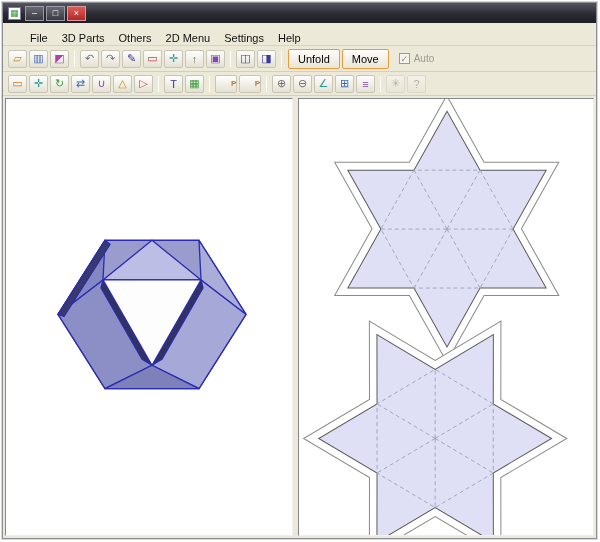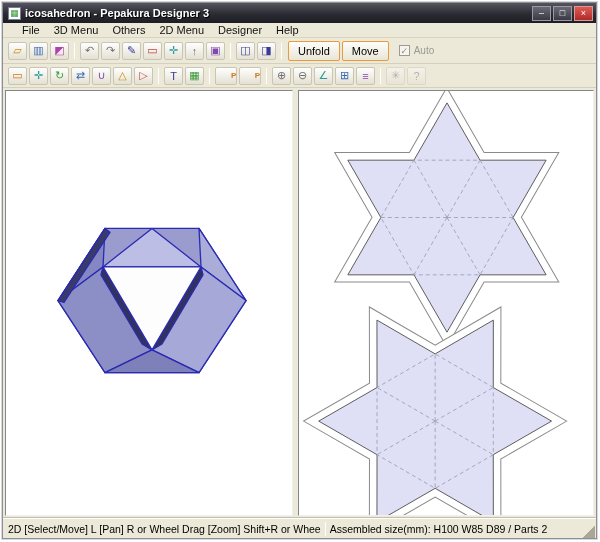--- a/index.html
+++ b/index.html
@@ -8,21 +8,21 @@
 
   
   .titlebar { height:20px; background:linear-gradient(#55555f,#2b2b33 55%,#1d1d24); display:flex; align-items:center; padding:0 3px 0 5px; flex:0 0 auto; }
   .app-icon { width:13px; height:13px; background:#fff; border:1px solid #7a7a9a; color:#3a9a3a; font-size:9px; line-height:11px; text-align:center; margin-right:4px; }
   .title-text { color:#ffffff; font-size:11px; font-weight:bold; flex:1 1 auto; white-space:nowrap; overflow:hidden; text-shadow:1px 1px 1px #000; }
   .winbtns { display:flex; gap:2px; }
   .wbtn { width:19px; height:15px; font-size:9px; line-height:13px; text-align:center; color:#fff; border:1px solid #9a9aa6; background:linear-gradient(#6a6a74,#3a3a44); cursor:default; }
   .wbtn.close { background:linear-gradient(#e05a54,#b02a2a); border-color:#d89a96; }
 
   
-  .menubar { height:15px; display:flex; align-items:center; padding-left:12px; background:#ece9d8; border-bottom:1px solid #d8d4c4; flex:0 0 auto; }
+  .menubar { height:23px; display:flex; align-items:flex-end; padding-left:20px; background:#ece9d8; border-bottom:1px solid #d8d4c4; flex:0 0 auto; }
   .menu-item { font-size:11px; color:#111; padding:1px 7px; }
 
   
   .toolbar { display:flex; align-items:center; padding:1px 2px 1px 4px; background:#ece9d8; border-bottom:1px solid #d4d0c0; flex:0 0 auto; }
   .toolbar1 { height:26px; }
   .toolbar2 { height:24px; }
   .tico { width:19px; height:18px; display:inline-flex; align-items:center; justify-content:center; font-size:11px; margin:0 1px; background:linear-gradient(#fefefe,#e4e1d2); border:1px solid #c9c5b4; border-radius:2px; overflow:hidden; white-space:nowrap; }
   .tsep { width:1px; height:16px; background:#b8b4a4; border-right:1px solid #fff; margin:0 4px; }
   .i-gold{color:#c89010} .i-blue{color:#3a6ab8} .i-multi{color:#b040b0} .i-gray{color:#707070}
   .i-green{color:#3a9a3a} .i-red{color:#c04848} .i-teal{color:#2a9a9a} .i-orange{color:#d07820}
@@ -51,34 +51,33 @@
     linear-gradient(135deg, transparent 50%, #9a9688 50%) 0 0/100% 100%;
     clip-path:polygon(100% 0,100% 100%,0 100%); opacity:.8; }
 </style>
 </head>
 <body>
 
 <div class="frame">
 
   <div class="titlebar">
     <span class="app-icon">▦</span>
-    <span class="title-text">icosahedron - Pepakura Designer 3</span>
     <span class="winbtns">
       <span class="wbtn">–</span>
       <span class="wbtn">□</span>
       <span class="wbtn close">×</span>
     </span>
   </div>
 
   <div class="menubar">
     <span class="menu-item">File</span>
-    <span class="menu-item">3D Menu</span>
+    <span class="menu-item">3D Parts</span>
     <span class="menu-item">Others</span>
     <span class="menu-item">2D Menu</span>
-    <span class="menu-item">Designer</span>
+    <span class="menu-item">Settings</span>
     <span class="menu-item">Help</span>
   </div>
 
   <div class="toolbar toolbar1">
     <span class="tico i-gold">▱</span>
     <span class="tico i-blue">▥</span>
     <span class="tico i-multi">◩</span>
     <span class="tsep"></span>
     <span class="tico i-gray">↶</span>
     <span class="tico i-gray">↷</span>
@@ -182,20 +181,14 @@
             <line x1="138" y1="334" x2="79.1" y2="300"></line>
             <line x1="138" y1="334" x2="79.1" y2="368"></line>
             <line x1="138" y1="334" x2="138" y2="402"></line>
             <line x1="138" y1="334" x2="196.9" y2="368"></line>
           </g>
         </g>
       </svg>
     </div>
   </div>
 
-  <div class="statusbar">
-    <span class="status-left">2D [Select/Move] L [Pan] R or Wheel Drag [Zoom] Shift+R or Whee</span>
-    <span class="status-sep"></span>
-    <span class="status-right">Assembled size(mm): H100 W85 D89 / Parts 2</span>
-    <span class="grip"></span>
-  </div>
 
 </div>
 
 </body></html>

